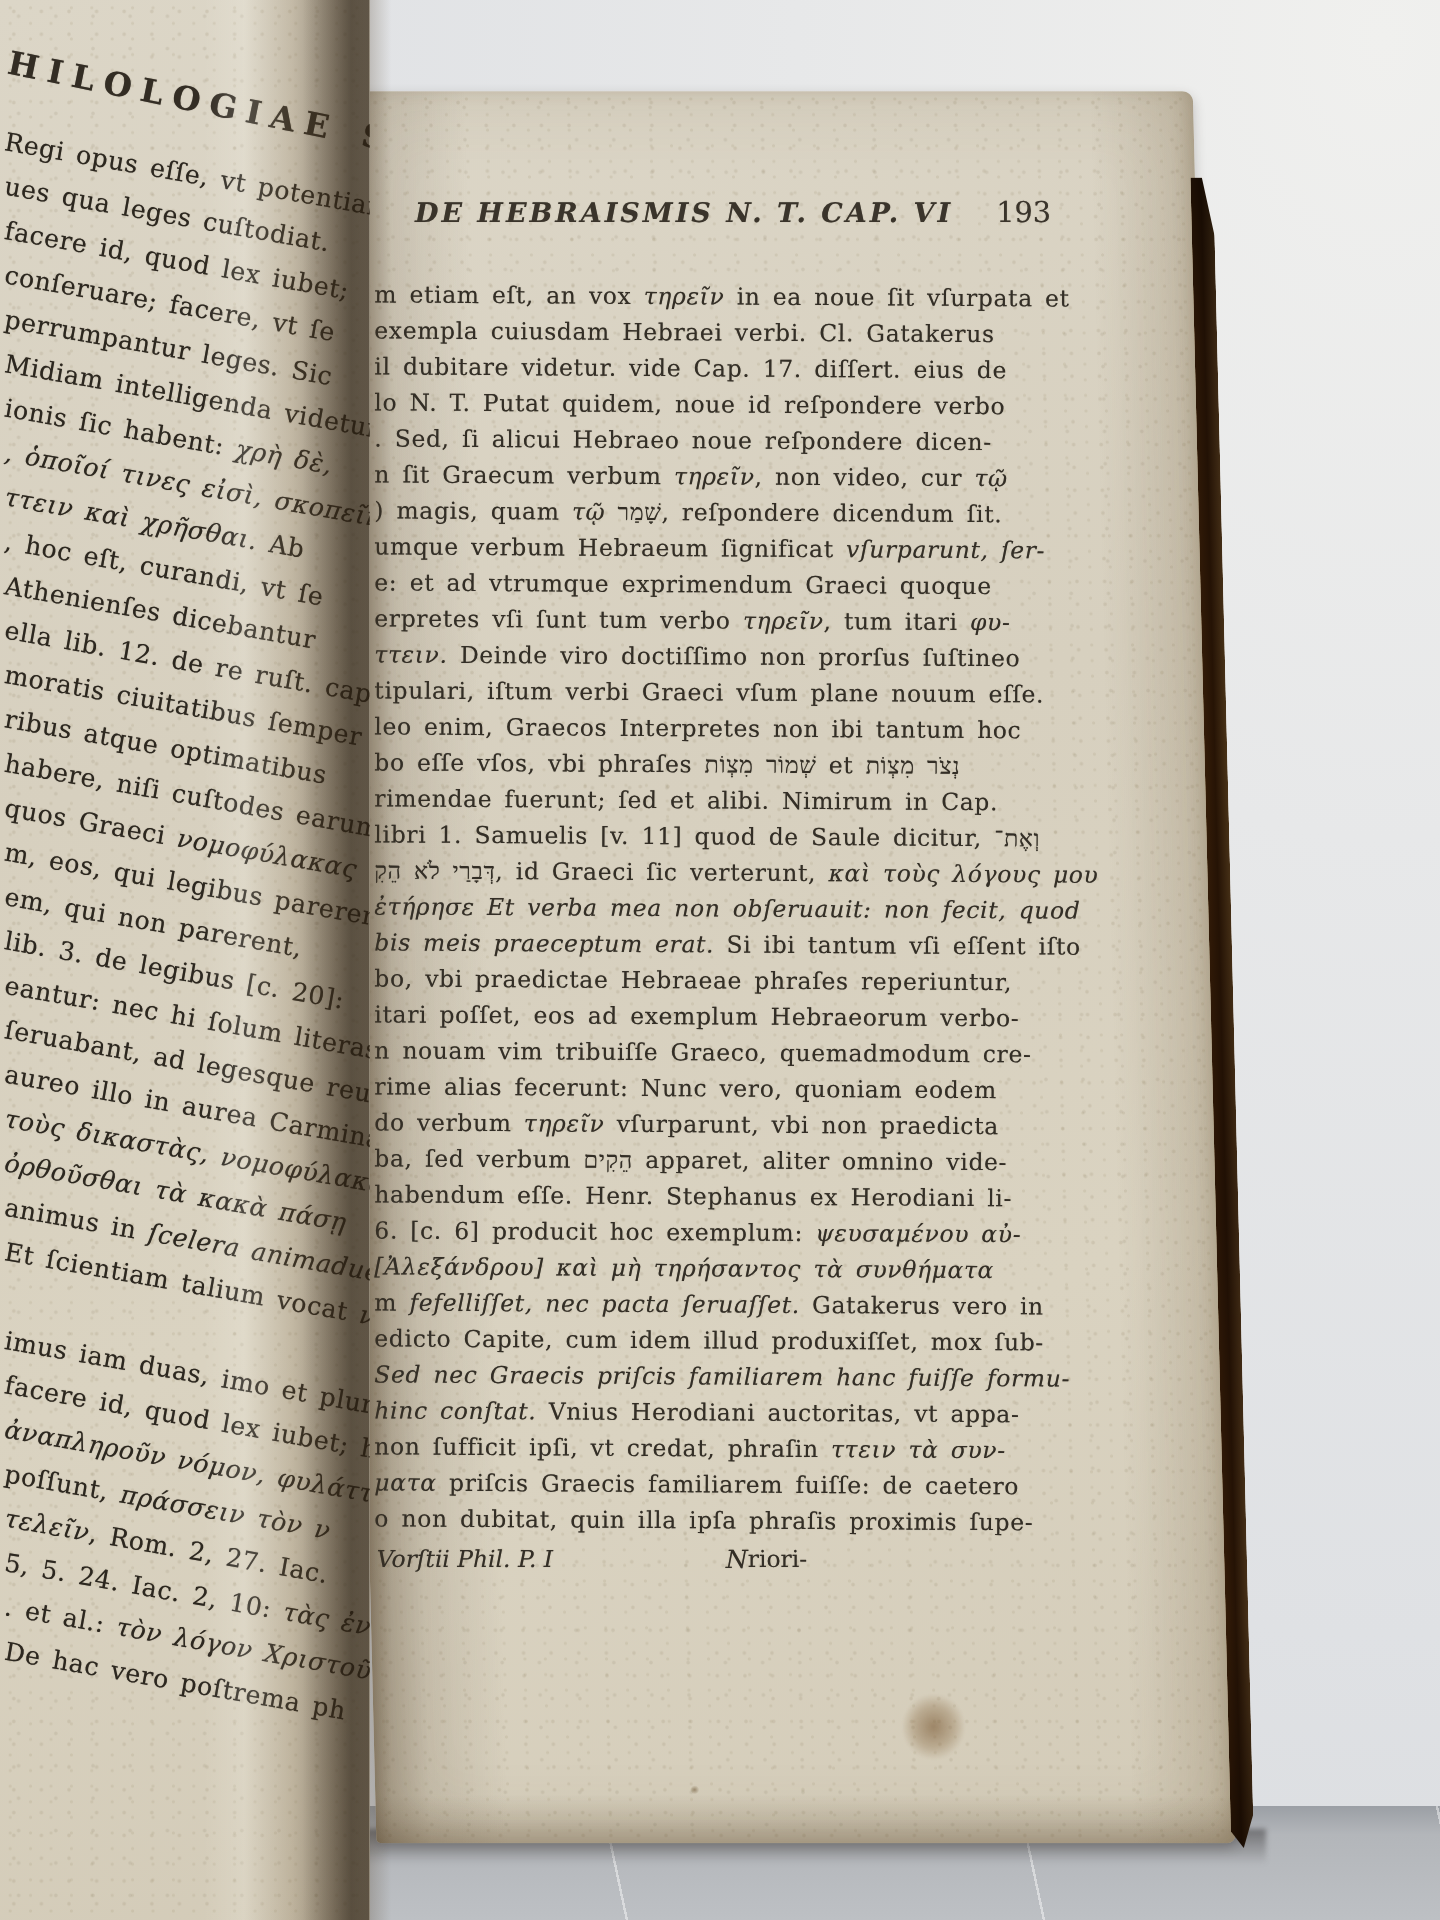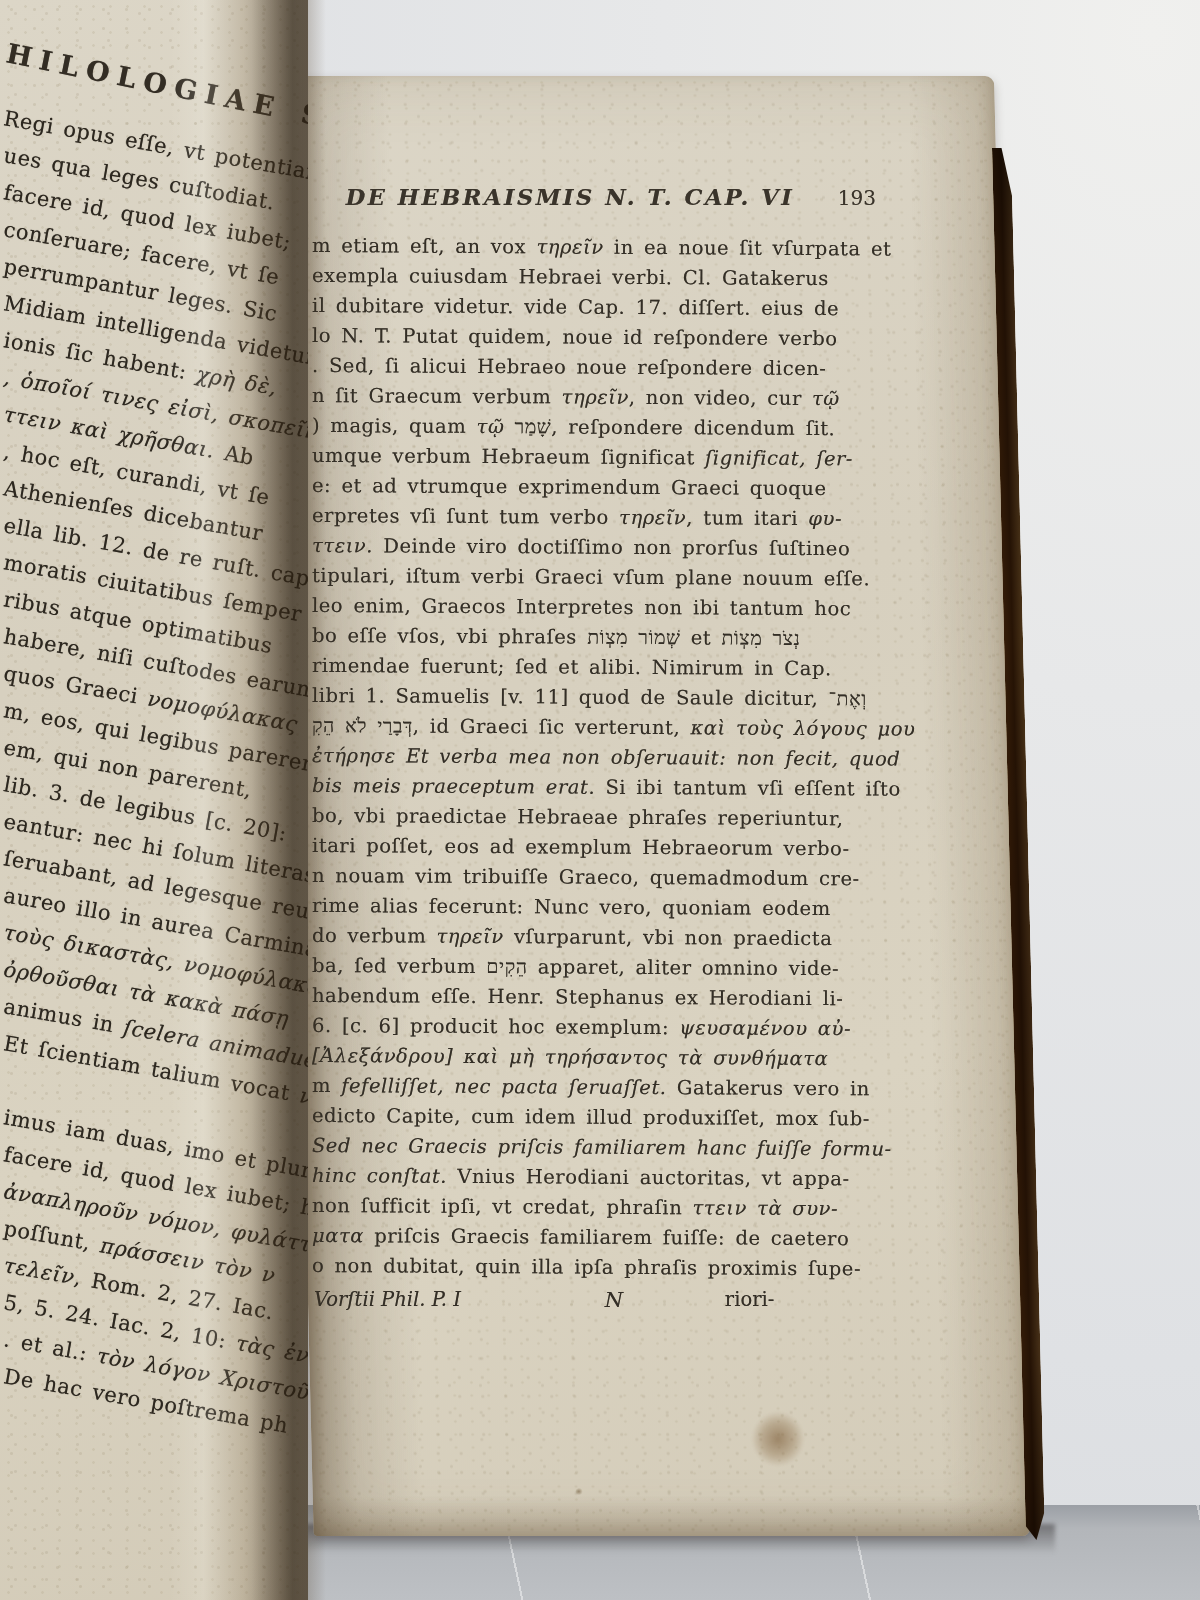--- a/index.html
+++ b/index.html
@@ -50,30 +50,30 @@
 
   .gutter-shade{position:absolute;left:252px;top:0;width:74px;height:1600px;pointer-events:none;
       background:linear-gradient(90deg, rgba(0,0,0,0) 0%, rgba(48,36,20,.22) 30%,
                  rgba(40,30,16,.42) 55%, rgba(72,54,31,.20) 78%, rgba(0,0,0,0) 100%);
       z-index:40;}
 
   
   .ink{color:#332e26;text-shadow:0 0 .6px rgba(58,52,40,.55);}
 
   .rp-content{position:absolute;left:0;top:0;width:1200px;height:1600px;z-index:30;pointer-events:none;}
-  .rp-header{position:absolute;left:316px;top:184px;width:560px;display:flex;align-items:baseline;}
+  .rp-header{position:absolute;left:316px;top:163px;width:560px;display:flex;align-items:baseline;}
   .rp-title{flex:1;text-align:center;font-style:italic;font-size:22.5px;letter-spacing:2.5px;font-weight:bold;color:#3a342b;}
-  .rp-pageno{width:52px;text-align:right;font-size:20px;color:#3a342b;}
+  .rp-pageno{width:52px;text-align:right;font-size:24px;color:#3a342b;}
   .rp-lines{position:absolute;left:312px;top:231px;width:575px;font-size:19.5px;line-height:30px;
             letter-spacing:.55px;word-spacing:3.5px;}
   .rp-lines .tline{white-space:nowrap;height:30px;transform:rotate(.35deg);transform-origin:0 50%;}
   .rp-footer{position:absolute;left:314px;top:1288px;width:562px;display:flex;font-size:19.5px;}
   .f-left{flex:1.15;font-style:italic;}
   .f-center{flex:0 0 auto;font-style:italic;font-size:21px;}
-  .f-right{flex:1;text-align:center;}
+  .f-right{flex:1;text-align:left;}
 
   .lp-text{position:absolute;left:4px;top:34px;width:380px;font-size:21px;line-height:37px;
            letter-spacing:.5px;word-spacing:3px;color:#2c271f;text-shadow:0 0 .7px rgba(50,44,34,.6);}
   .lp-header{font-size:27px;letter-spacing:8px;font-weight:bold;color:#332d24;height:66px;
              white-space:nowrap;transform:rotate(11.5deg);transform-origin:0 50%;}
   .lp-lines .tline{white-space:nowrap;height:37px;transform:rotate(10deg);transform-origin:0 50%;}
 
   .it{font-style:italic;}
 
   .stain{position:absolute;left:752px;top:1412px;width:52px;height:54px;z-index:35;
@@ -143,21 +143,21 @@
       <span class="rp-pageno">193</span>
     </div>
     <div class="rp-lines">
         <div class="tline"><span>m etiam eſt, an vox </span><span class="it">τηρεῖν</span><span> in ea noue ſit vſurpata et</span></div>
         <div class="tline"><span>exempla cuiusdam Hebraei verbi.   Cl. Gatakerus</span></div>
         <div class="tline"><span>il dubitare videtur.   vide Cap. 17. diſſert. eius de</span></div>
         <div class="tline"><span>lo N. T.   Putat quidem, noue id reſpondere verbo</span></div>
         <div class="tline"><span>.   Sed, ſi alicui Hebraeo noue reſpondere dicen-</span></div>
         <div class="tline"><span>n ſit Graecum verbum </span><span class="it">τηρεῖν</span><span>, non video, cur </span><span class="it">τῷ</span></div>
         <div class="tline"><span>) magis, quam </span><span class="it">τῷ</span><span> שָׁמַר, reſpondere dicendum ſit.</span></div>
-        <div class="tline"><span>umque verbum Hebraeum ſignificat </span><span class="it">ſignificat, ſer-</span></div>
+        <div class="tline"><span>umque verbum Hebraeum ſignificat </span><span class="it">vſurparunt, ſer-</span></div>
         <div class="tline"><span>e:   et ad vtrumque exprimendum Graeci quoque</span></div>
         <div class="tline"><span>erpretes vſi ſunt tum verbo </span><span class="it">τηρεῖν</span><span>, tum itari </span><span class="it">φυ-</span></div>
         <div class="tline"><span class="it">ττειν.</span><span>   Deinde viro doctiſſimo non prorſus ſuſtineo</span></div>
         <div class="tline"><span>tipulari, iſtum verbi Graeci vſum plane nouum eſſe.</span></div>
         <div class="tline"><span>leo enim, Graecos Interpretes non ibi tantum hoc</span></div>
         <div class="tline"><span>bo eſſe vſos, vbi phraſes שְׁמוֹר מִצְוֹת et נְצֹר מִצְוֹת</span></div>
         <div class="tline"><span>rimendae fuerunt; ſed et alibi.   Nimirum in Cap.</span></div>
         <div class="tline"><span>libri 1. Samuelis [v. 11] quod de Saule dicitur, וְאֶת־</span></div>
         <div class="tline"><span>דְּבָרַי לֹא הֵקִ, id Graeci ſic verterunt, </span><span class="it">καὶ τοὺς λόγους μου</span></div>
         <div class="tline"><span class="it">ἐτήρησε Et verba mea non obſeruauit: non fecit, quod</span></div>

